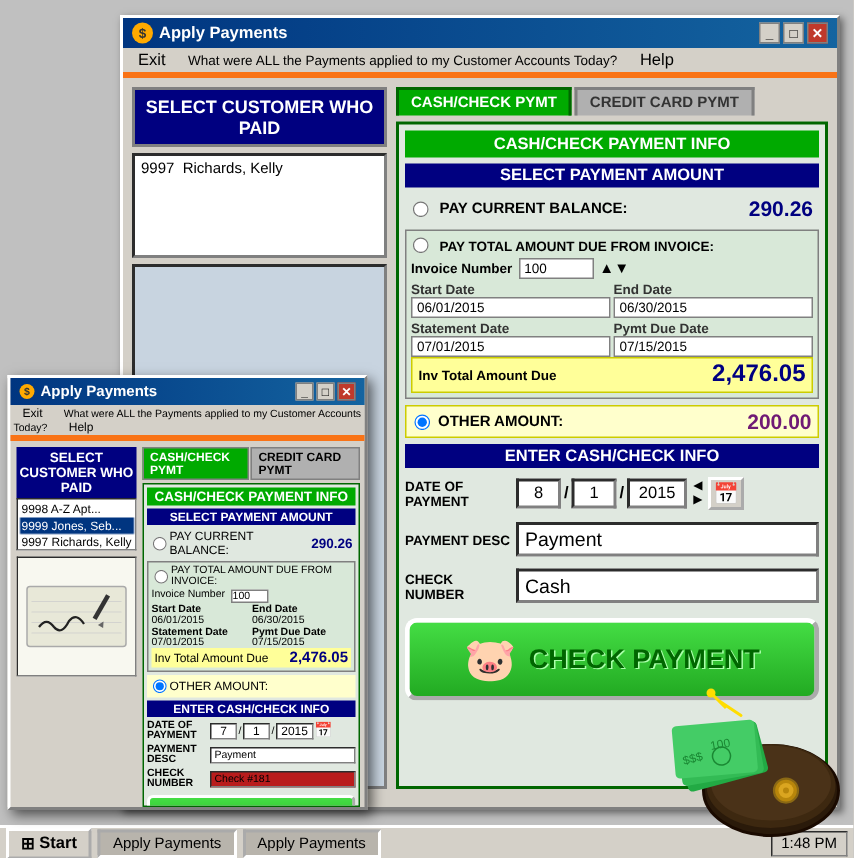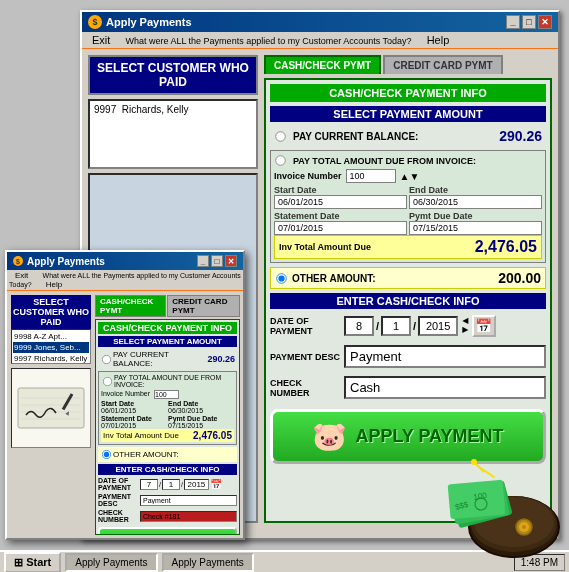--- a/index.html
+++ b/index.html
@@ -73,21 +73,21 @@
       font-size: 9px;
       cursor: pointer;
       color: #000;
     }
     .title-btn.close { background: #c0392b; color: white; }
 
     .menu-bar {
       background: #d4d0c8;
       padding: 2px 4px;
       font-size: 11px;
-      border-bottom: 1px solid #f97316;
+      border-bottom: 4px solid #f97316;
     }
 
     .menu-bar span {
       padding: 1px 6px;
       cursor: pointer;
     }
 
     .main-content {
       display: flex;
       height: calc(100% - 46px);
@@ -286,21 +286,21 @@
       align-items: center;
       gap: 4px;
       padding: 2px 4px;
       background: #ffffcc;
       border: 1px solid #cccc00;
     }
 
     .other-amount-value {
       font-size: 14px;
       font-weight: bold;
-      color: #000000;
+      color: #701a75;
       margin-left: auto;
     }
 
     .cash-check-section {
       background: #000080;
       color: white;
       text-align: center;
       font-weight: bold;
       font-size: 11px;
       padding: 2px;
@@ -763,21 +763,21 @@
           <input class="form-input" type="text" value="Payment" style="font-size: 13px;">
         </div>
 
         <div class="form-row">
           <span class="form-label" style="width:70px;font-size:9px;">CHECK NUMBER</span>
           <input class="form-input" type="text" value="Cash" style="font-size: 13px;">
         </div>
 
         <div class="apply-btn">
           <span style="font-size:28px;">🐷</span>
-          <span class="apply-btn-text">APPLY PAYMENT</span>
+          <span class="apply-btn-text">CHECK PAYMENT</span>
         </div>
       </div>
     </div>
   </div>
 </div>
 
 <div class="secondary-window">
   <div class="title-bar">
     <div class="title-bar-left">
       <div class="title-icon" style="width:10px;height:10px;font-size:7px;">$</div>

